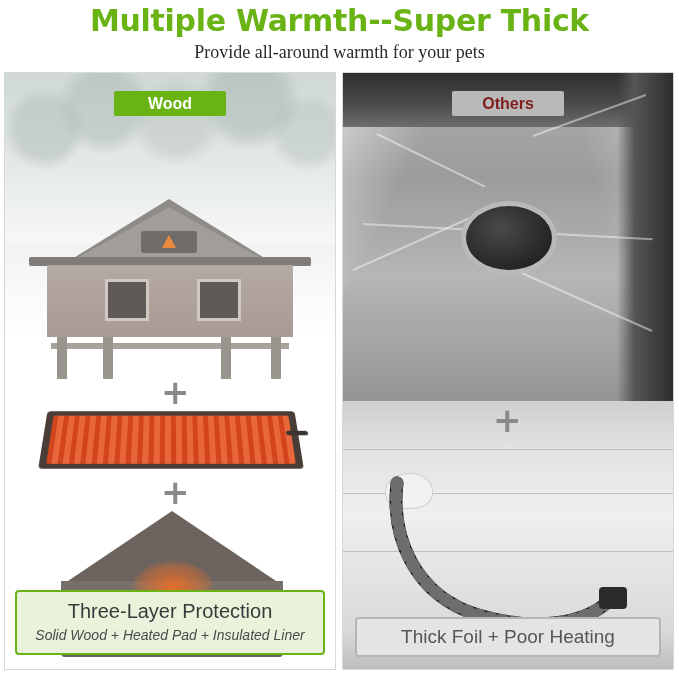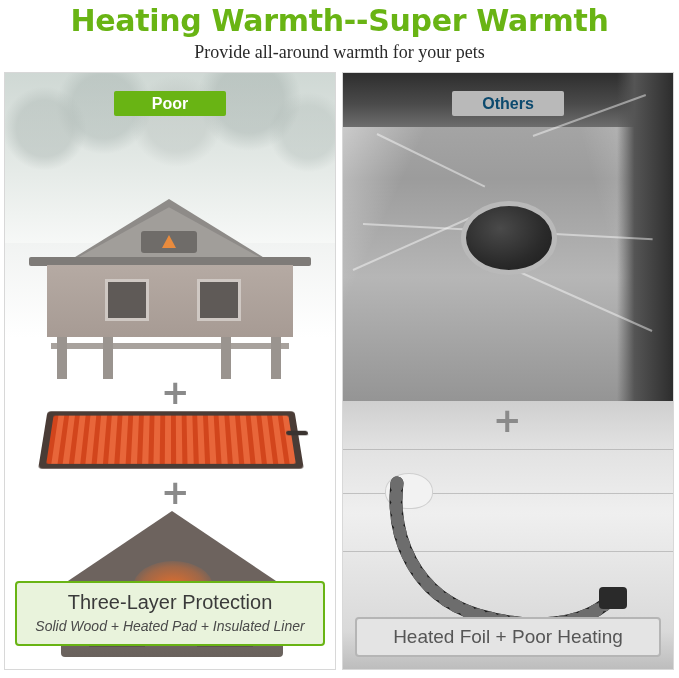--- a/index.html
+++ b/index.html
@@ -105,21 +105,21 @@
     left: 50%;
     transform: translateX(-50%);
     width: 112px;
   }
   .badge-others {
     top: 18px;
     left: 50%;
     transform: translateX(-50%);
     width: 112px;
     background: #b9b9b9;
-    color: #0c4a6e;
+    color: #7f1d1d;
   }
 
   
   .plus {
     position: absolute;
     font-size: 34px;
     font-weight: bold;
     color: #8a8a8a;
     line-height: 1;
     font-family: "DejaVu Sans", sans-serif;
@@ -274,21 +274,21 @@
     top: 50px; left: 86px;
     width: 80px; height: 52px;
     background: radial-gradient(ellipse at center, rgba(233,110,40,0.95) 0%, rgba(233,110,40,0.4) 55%, rgba(233,110,40,0) 78%);
     border-radius: 50%;
   }
 
   
   .caption-left {
     position: absolute;
     left: 10px;
-    bottom: 23px;
+    bottom: 14px;
     width: 310px;
     background: #e9f3dc;
     border: 2px solid #69b414;
     border-radius: 4px;
     box-sizing: border-box;
     padding: 6px 4px 8px 4px;
     text-align: center;
   }
   .caption-left .t1 {
     font-size: 20px;
@@ -394,21 +394,21 @@
     font-size: 19px;
     color: #565656;
   }
 </style>
 </head>
 <body>
 
 <div class="page">
 
   <div class="header">
-    <div class="headline">Heating Warmth--Super Warmth</div>
+    <div class="headline">Multiple Warmth--Super Thick</div>
     <div class="subhead">Provide all-around warmth for your pets</div>
   </div>
 
   <div class="panels">
 
     <div class="panel">
       <div class="snow-bg">
         <div class="snow-trees"></div>
         <div class="snow-ground"></div>
       </div>
@@ -440,21 +440,21 @@
       <div class="plus" style="top:402px; left:156px;">+</div>
 
       <div class="liner">
         <div class="ltop"></div>
         <div class="lbody"></div>
         <div class="glow"></div>
         <div class="ldoor d1"></div>
         <div class="ldoor d2"></div>
       </div>
 
-      <div class="badge badge-ours">Poor</div>
+      <div class="badge badge-ours">Wood</div>
 
       <div class="caption-left">
         <div class="t1">Three-Layer Protection</div>
         <div class="t2">Solid Wood + Heated Pad + Insulated Liner</div>
       </div>
     </div>
 
     <div class="panel">
       <div class="right-bg"></div>
 
@@ -481,17 +481,17 @@
       <div class="cord">
         <svg width="250" height="190" viewBox="0 0 250 190">
           <path d="M14 8 C 8 60, 30 120, 95 140 C 150 156, 200 150, 226 126" fill="none" stroke="#1d1d1d" stroke-width="13" stroke-linecap="round"></path>
           <path d="M14 8 C 8 60, 30 120, 95 140 C 150 156, 200 150, 226 126" fill="none" stroke="#6d6d6d" stroke-width="13" stroke-linecap="round" stroke-dasharray="3 9"></path>
           <rect x="216" y="112" width="28" height="22" rx="4" fill="#2a2a2a"></rect>
         </svg>
       </div>
 
       <div class="badge badge-others">Others</div>
 
-      <div class="caption-right">Heated Foil + Poor Heating</div>
+      <div class="caption-right">Thick Foil + Poor Heating</div>
     </div>
 
   </div>
 </div>
 
 </body></html>

